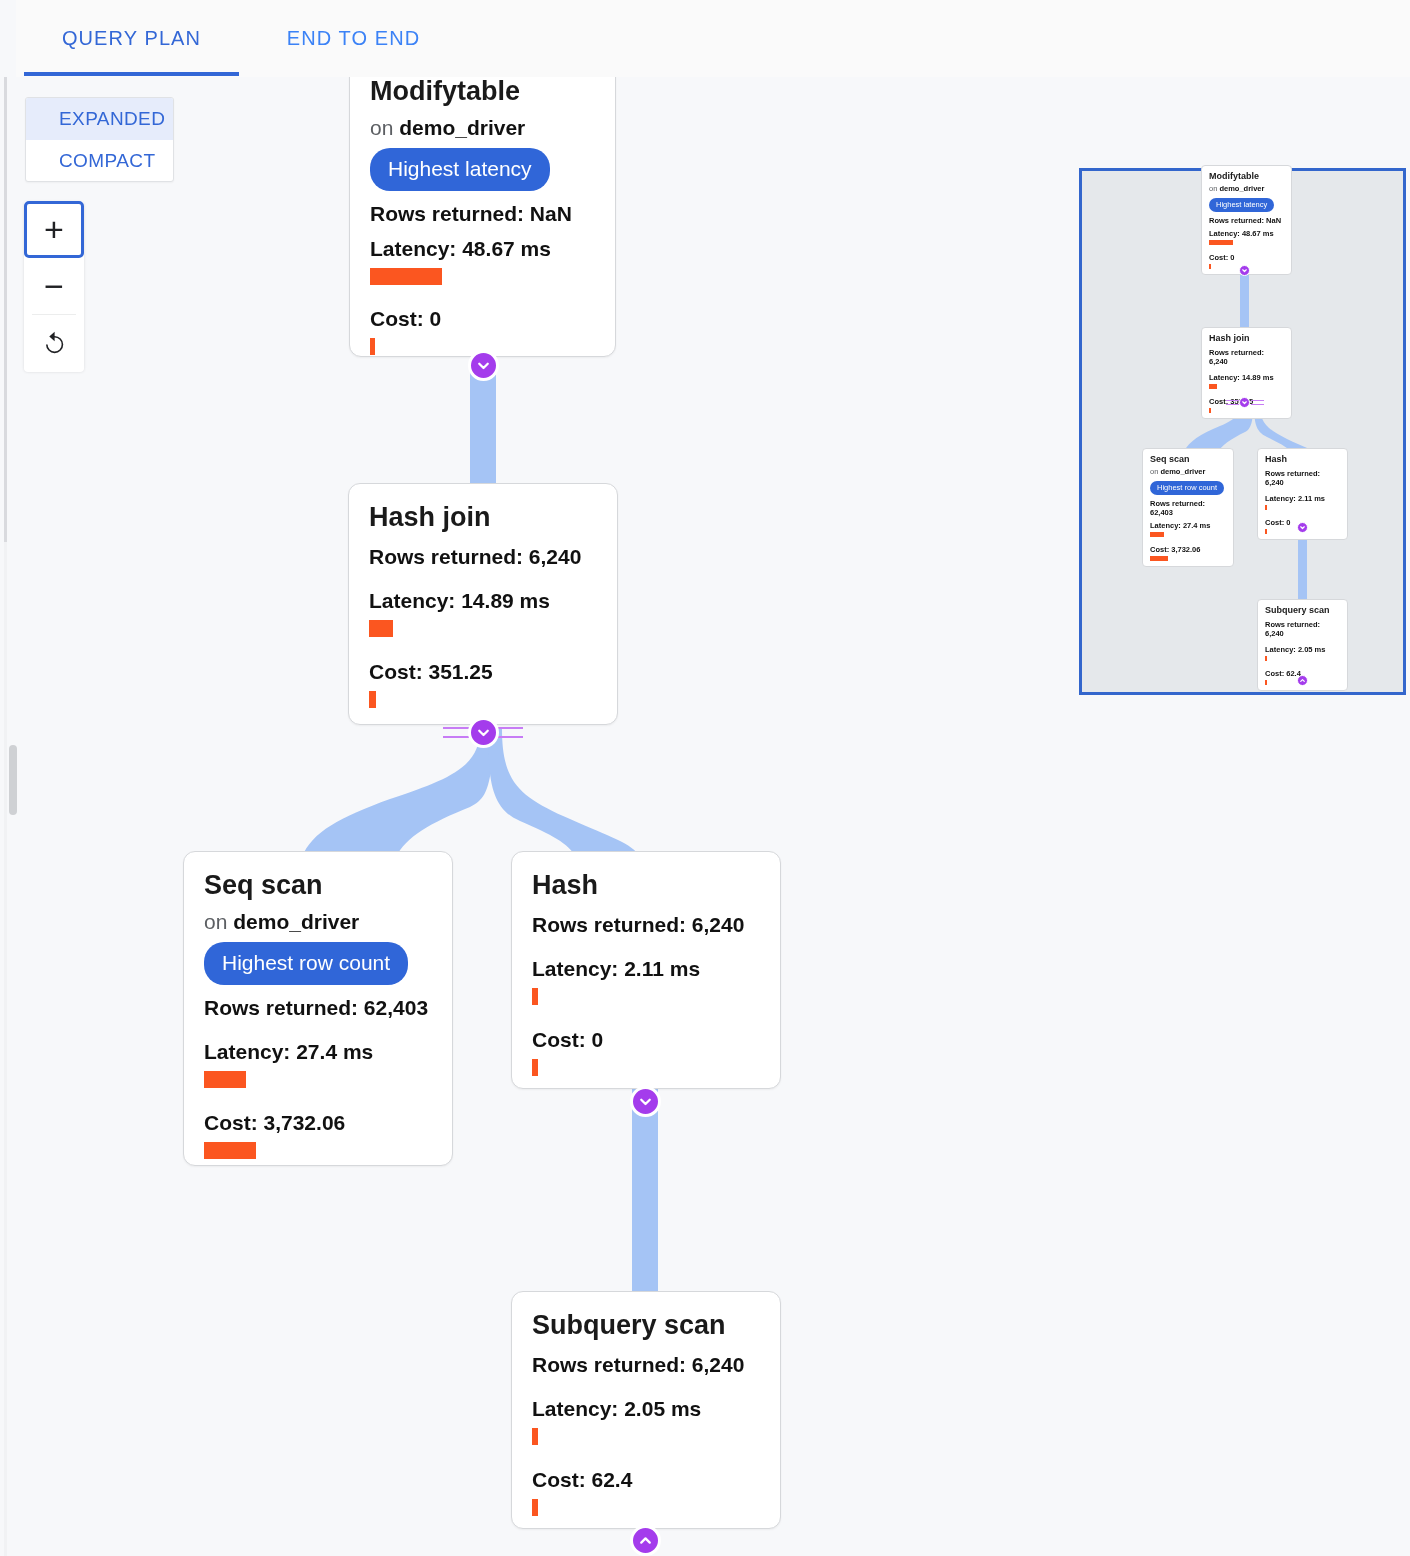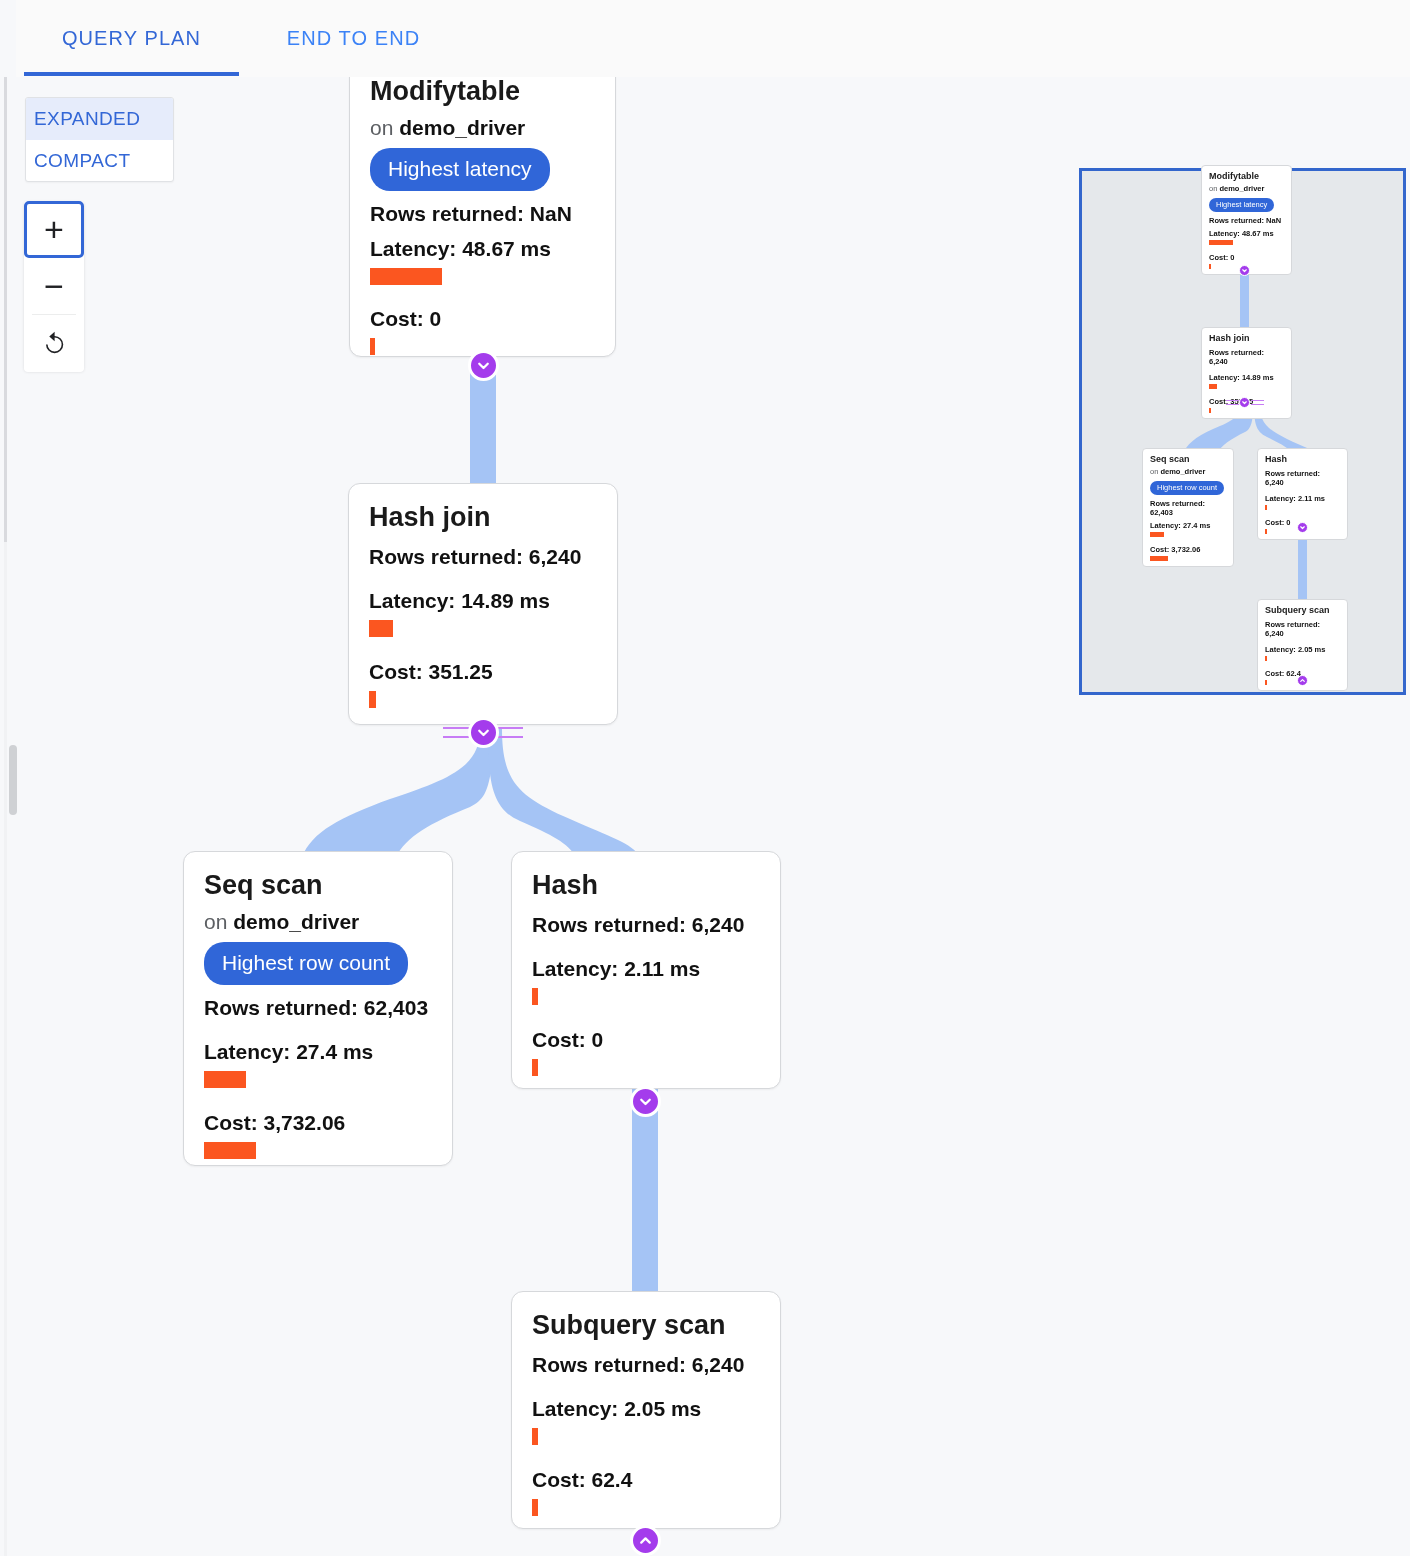--- a/index.html
+++ b/index.html
@@ -52,21 +52,21 @@
     background: #cfd1d4; border-radius: 4px;
   }
 
   
   #mode-switch {
     position: absolute; left: 25px; top: 20px; width: 149px; height: 85px;
     background: #ffffff; border: 1px solid #e0e2e5; border-radius: 3px;
     overflow: hidden; box-shadow: 0 1px 2px rgba(0,0,0,.04);
   }
   .mode-btn {
-    height: 42px; display: flex; align-items: center; padding-left: 8px;
+    height: 42px; display: flex; align-items: center; padding-left: 33px;
     font-size: 19px; color: #3367d6; letter-spacing: .4px;
     cursor: pointer; user-select: none;
   }
   .mode-btn.selected { background: #e6ecfb; }
 
   
   #zoom-controls {
     position: absolute; left: 24px; top: 124px; width: 60px; height: 170px;
     background: #ffffff; border-radius: 4px;
     box-shadow: 0 1px 3px rgba(0,0,0,.12);

